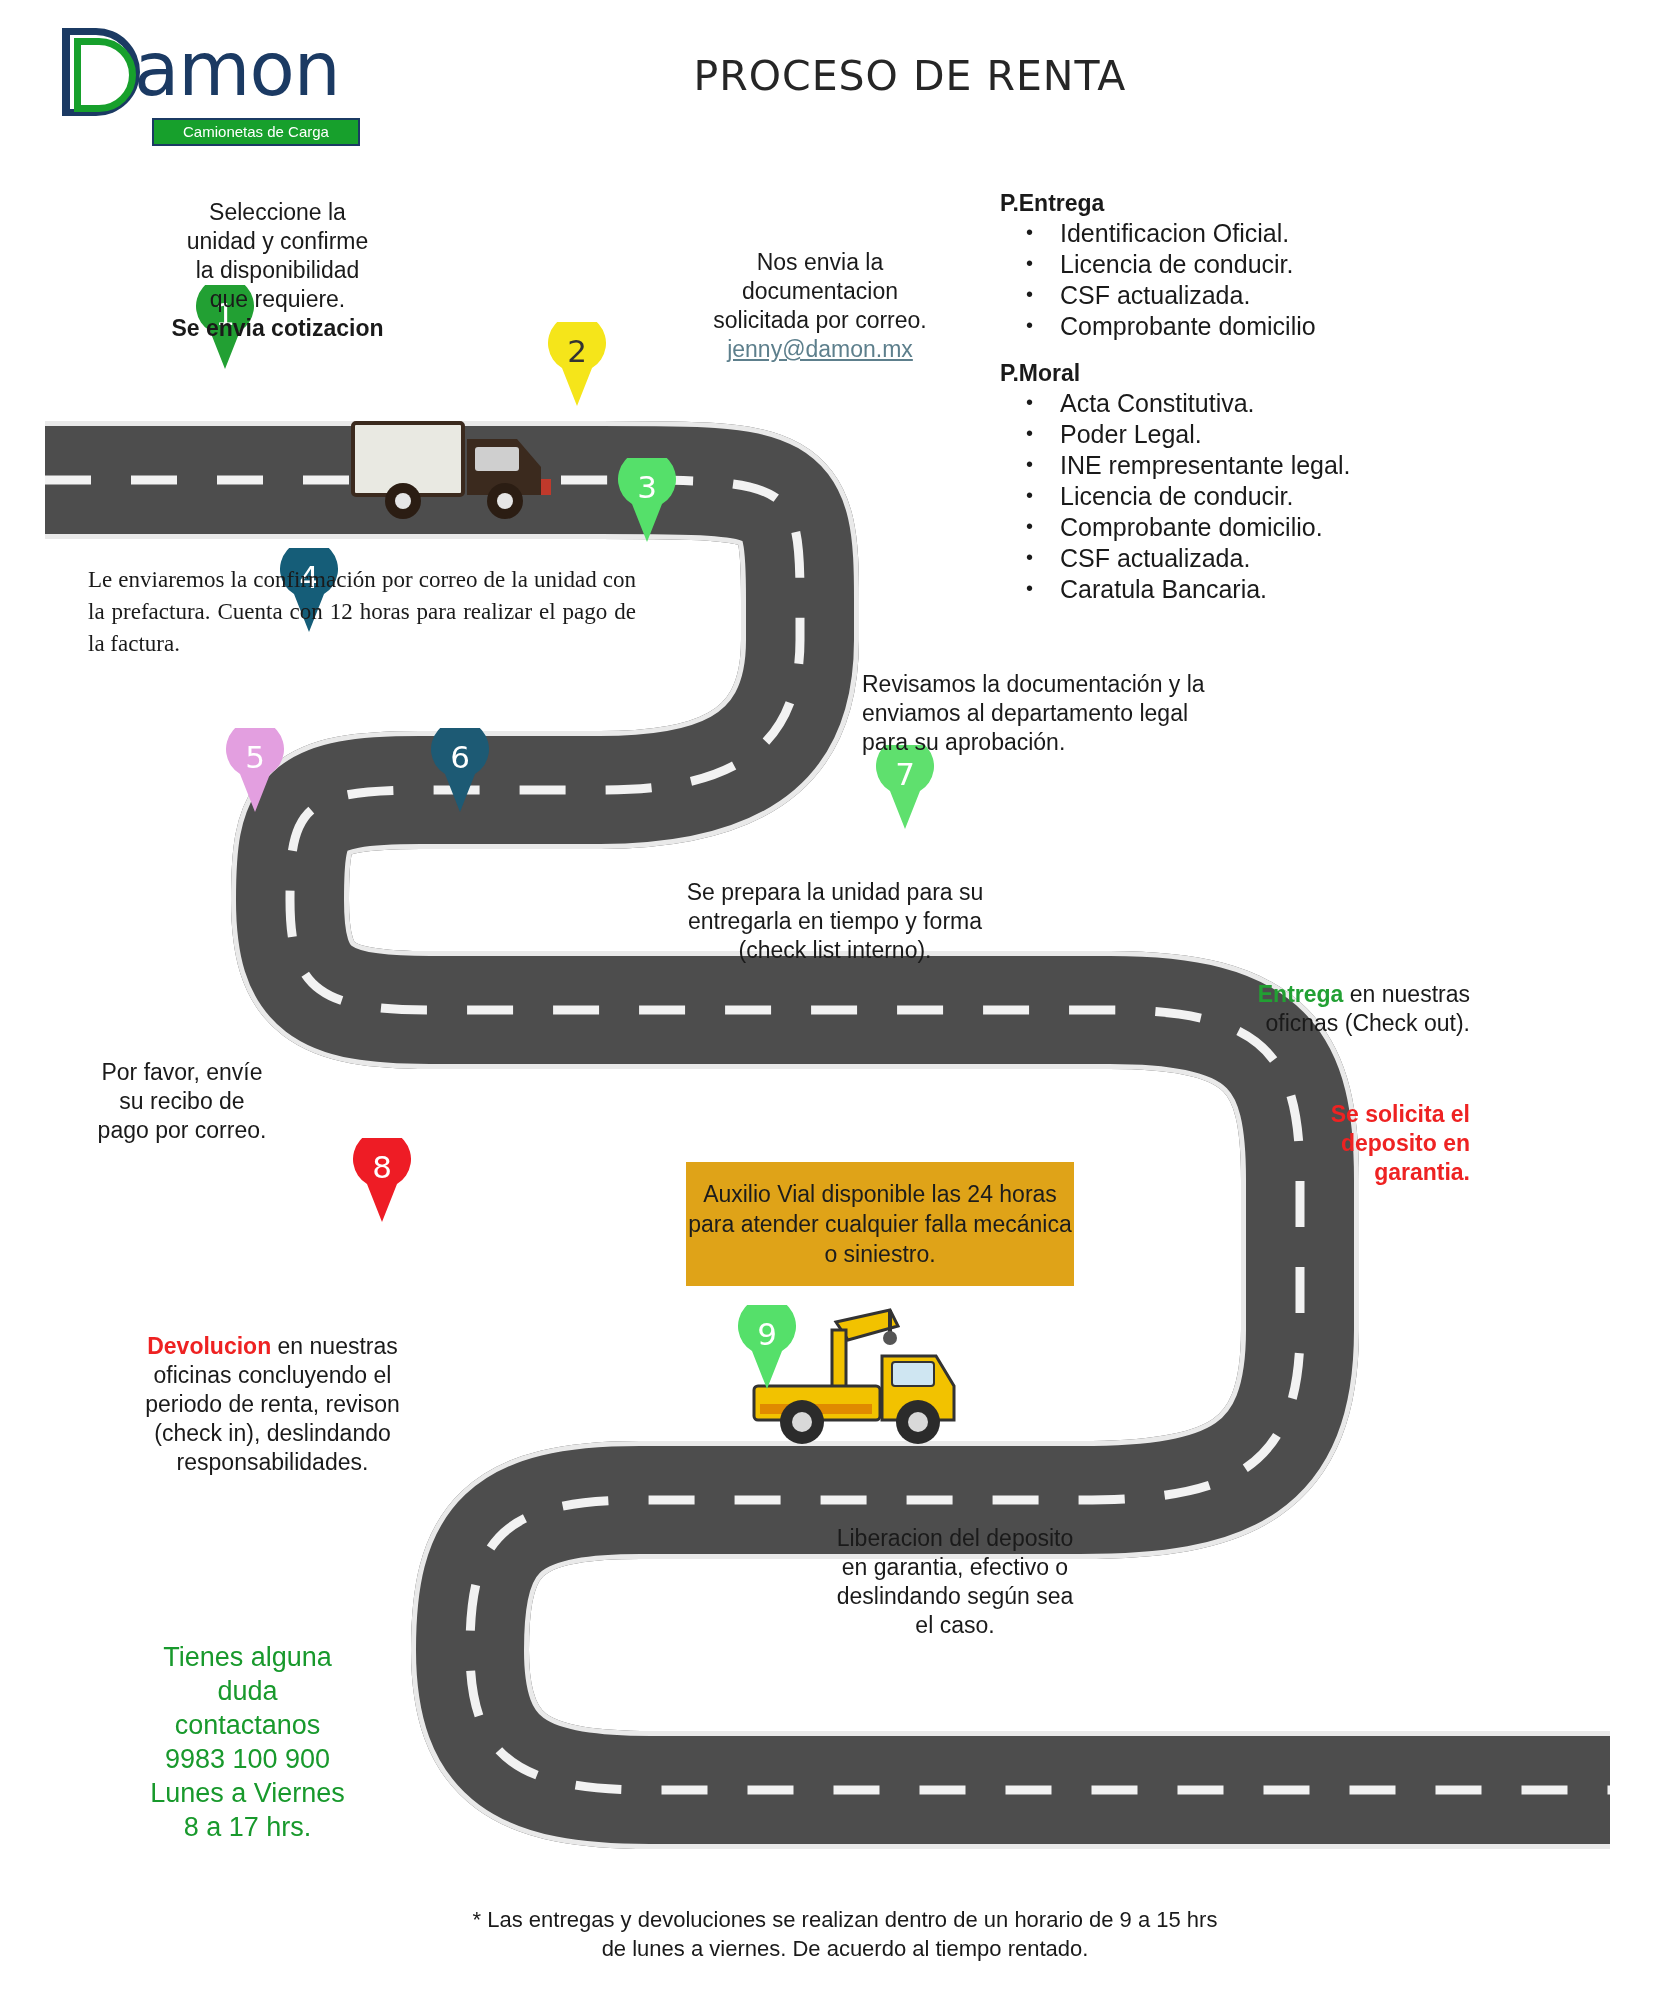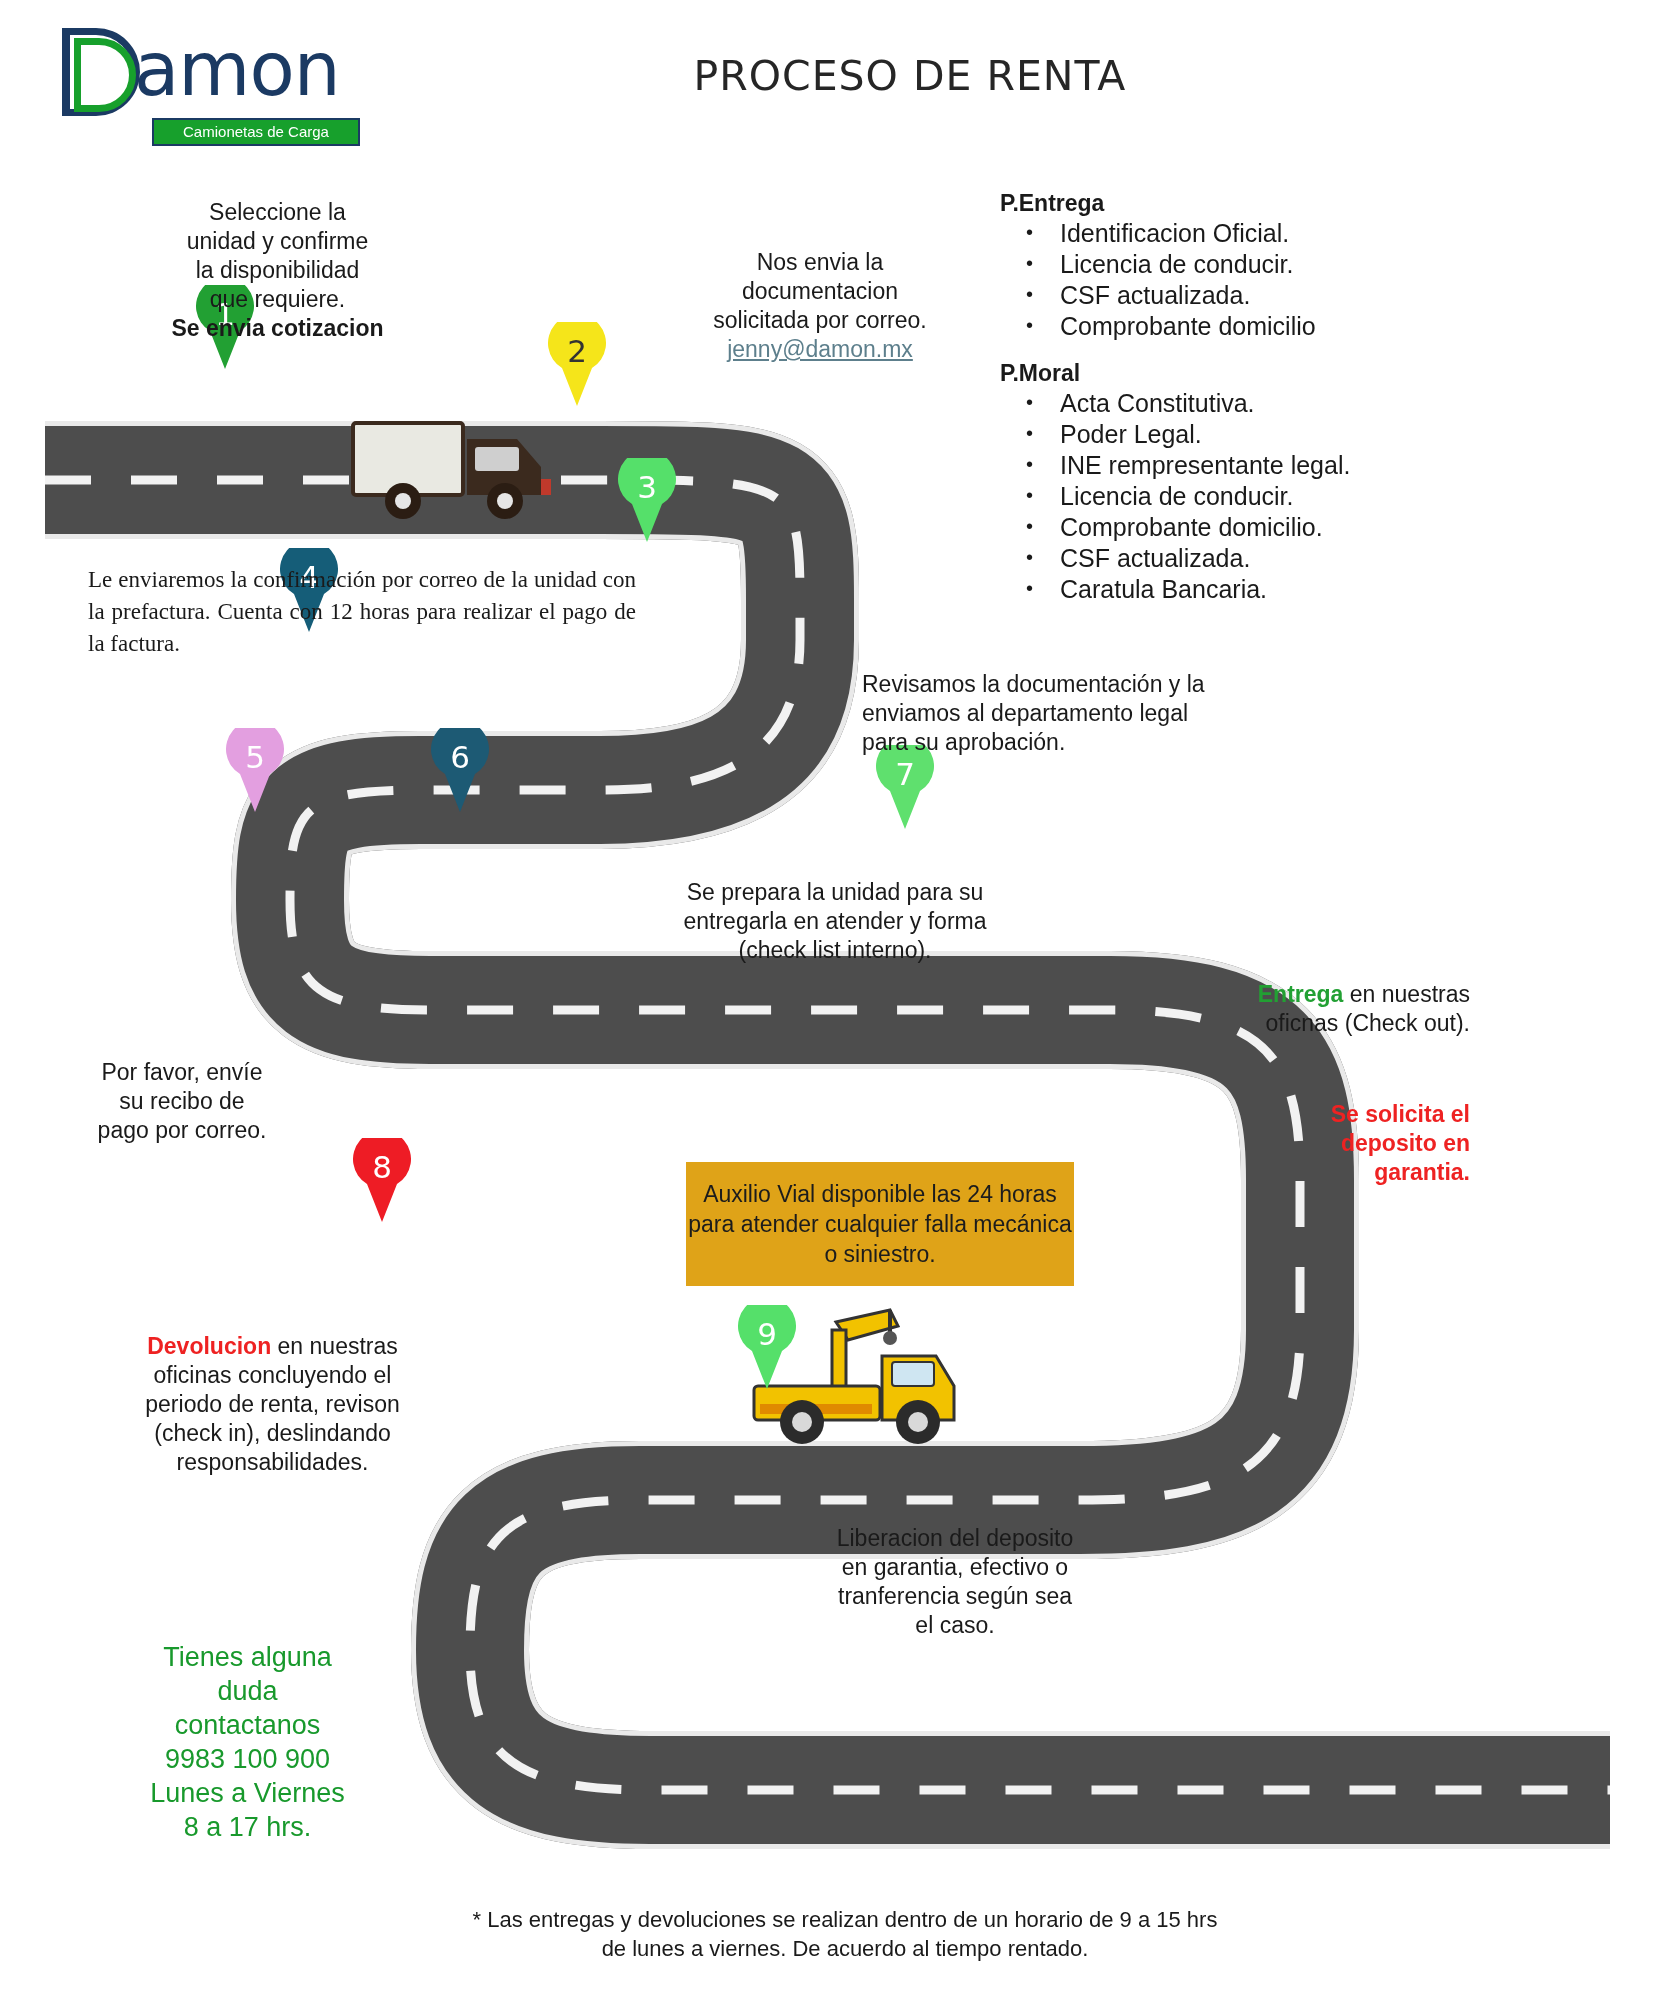--- a/index.html
+++ b/index.html
@@ -239,21 +239,21 @@
     <li>Caratula Bancaria.</li>
   </ul>
 </div>
 
 <div class="tb just" style="left:88px;top:564px;width:548px;line-height:32px;font-family:Liberation Serif, serif;">Le enviaremos la confirmación por correo de la unidad con la prefactura. Cuenta con 12 horas para realizar el pago de la factura.</div>
 
 <div class="tb" style="left:862px;top:670px;width:370px;">Revisamos la documentación y la enviamos al departamento legal para su aprobación.</div>
 
 <div class="tb ctr" style="left:630px;top:878px;width:410px;">
   <div>Se prepara la unidad para su</div>
-  <div>entregarla en atender y forma</div>
+  <div>entregarla en tiempo y forma</div>
   <div>(check list interno).</div>
 </div>
 
 <div class="tb ctr" style="left:62px;top:1058px;width:240px;">
   <div>Por favor, envíe</div>
   <div>su recibo de</div>
   <div>pago por correo.</div>
 </div>
 
 <div class="tb" style="left:1255px;top:980px;width:215px;text-align:right;">
@@ -265,21 +265,21 @@
   <p>Auxilio Vial disponible las 24 horas para atender cualquier falla mecánica o siniestro.</p>
 </div>
 
 <div class="tb ctr" style="left:140px;top:1332px;width:265px;">
   <span class="red">Devolucion</span><span> en nuestras oficinas concluyendo el periodo de renta, revison (check in), deslindando responsabilidades.</span>
 </div>
 
 <div class="tb ctr" style="left:790px;top:1524px;width:330px;">
   <div>Liberacion del deposito</div>
   <div>en garantia, efectivo o</div>
-  <div>tranferencia según sea</div>
+  <div>deslindando según sea</div>
   <div>el caso.</div>
 </div>
 
 <div id="contact" class="abs">
   <div>Tienes alguna</div>
   <div>duda</div>
   <div>contactanos</div>
   <div>9983 100 900</div>
   <div>Lunes a Viernes</div>
   <div>8 a 17 hrs.</div>

